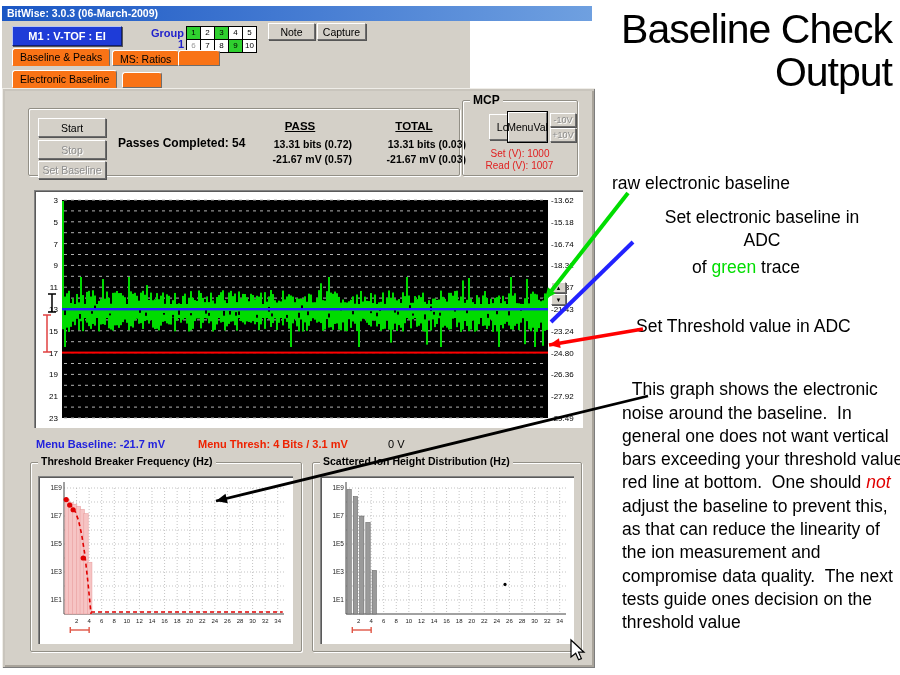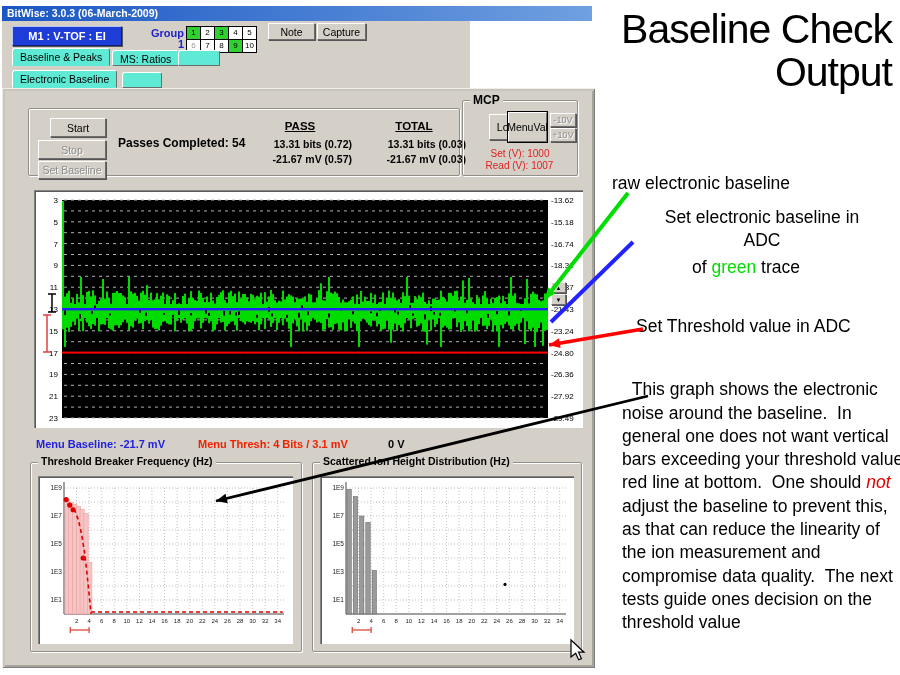--- a/index.html
+++ b/index.html
@@ -15,33 +15,33 @@
     display:flex;align-items:center;justify-content:center;box-sizing:border-box}
   .btn.disabled{color:#8d8d8d;text-shadow:1px 1px 0 #fff}
   .bluebtn{background:#1e3cd8;color:#fff;font-weight:bold;font-size:11px;
     border:1px solid;border-color:#b9c6f0 #101d70 #101d70 #b9c6f0}
   .groupbox{border:1px solid #928f86;box-shadow:inset 1px 1px 0 #fff,1px 1px 0 #fff;
     border-radius:2px;box-sizing:border-box}
   .gb-label{position:absolute;top:-8px;left:7px;background:#d4d0c8;padding:0 3px;
     font-size:10.5px;font-weight:bold;white-space:nowrap}
   .white-inset{background:#fff;box-shadow:inset 1px 1px 0 #838383,inset 2px 2px 0 #5a5a5a,
     inset -1px -1px 0 #fff;box-sizing:border-box}
-  .tab{position:absolute;background:#5eead4;border:1px solid;
+  .tab{position:absolute;background:#f97316;border:1px solid;
     border-color:#fff #6d6d6d transparent #fff;border-radius:3px 3px 0 0;
     font-size:10.5px;line-height:15px;padding:1px 7px 0 7px;box-sizing:border-box;height:18px}
   .tab.behind{height:16px;border-bottom:1px solid #6d6d6d}
   .cellgrid{display:grid;grid-template-columns:repeat(5,13px);grid-auto-rows:12px;
     border:1px solid #000;background:#000;gap:1px}
   .cell{background:#fff;font-size:8px;line-height:12px;text-align:center}
   .cell.on{background:#2fd02f}
   .cell.dim{color:#999}
   .grouplbl{color:#2222cc;font-weight:bold;font-size:11px;text-align:right;line-height:11px}
   .statusblue{color:#2222dd;font-weight:bold;font-size:11px}
   .statusred{color:#ee2200;font-weight:bold;font-size:11px}
-  .statusblk{color:#000;font-weight:bold;font-size:11px}
+  .statusblk{color:#000;font-weight:normal;font-size:11px}
   .hdr{font-size:11.5px;font-weight:bold;text-decoration:underline;text-align:center}
   .val{font-size:10.5px;font-weight:bold;text-align:right}
   .mcp-red{color:#e02020;font-size:10px;text-align:center;width:100%}
   .slide-title{font-size:41px;line-height:1.05;text-align:right;letter-spacing:-1px}
   .ann{font-size:17.5px;line-height:1.3}
   .ann-center{text-align:center}
   .blue-word{color:#1a1aff}
   .green-word{color:#00dd00}
   .para{font-size:17.5px;line-height:23.3px;white-space:pre-wrap}
   .red-italic{color:#e00000;font-style:italic}
@@ -95,21 +95,21 @@
 
 <div class="tab" style="left:12px;top:70px">
   <span>Electronic Baseline</span>
 </div>
 <div class="tab behind" style="left:122px;top:72px;width:40px"></div>
 
 <div class="abs panel" style="left:2px;top:88px;width:593px;height:580px;
      box-shadow:inset 1px 1px 0 #efede8,inset -1px -1px 0 #7d7d7d,inset 3px 3px 0 #c9c5bd,inset -3px -3px 0 #a9a49b"></div>
 
 <div class="abs groupbox" style="left:28px;top:108px;width:432px;height:68px"></div>
-<div class="abs btn" style="left:50px;top:118px;width:56px;height:19px">
+<div class="abs btn" style="left:38px;top:118px;width:68px;height:19px">
   <span>Start</span>
 </div>
 <div class="abs btn disabled" style="left:38px;top:140px;width:68px;height:19px">
   <span>Stop</span>
 </div>
 <div class="abs btn disabled" style="left:38px;top:161px;width:68px;height:18px">
   <span>Set Baseline</span>
 </div>
 <div class="abs" style="left:118px;top:136px;font-size:12px;font-weight:bold">Passes Completed: 54</div>
 

